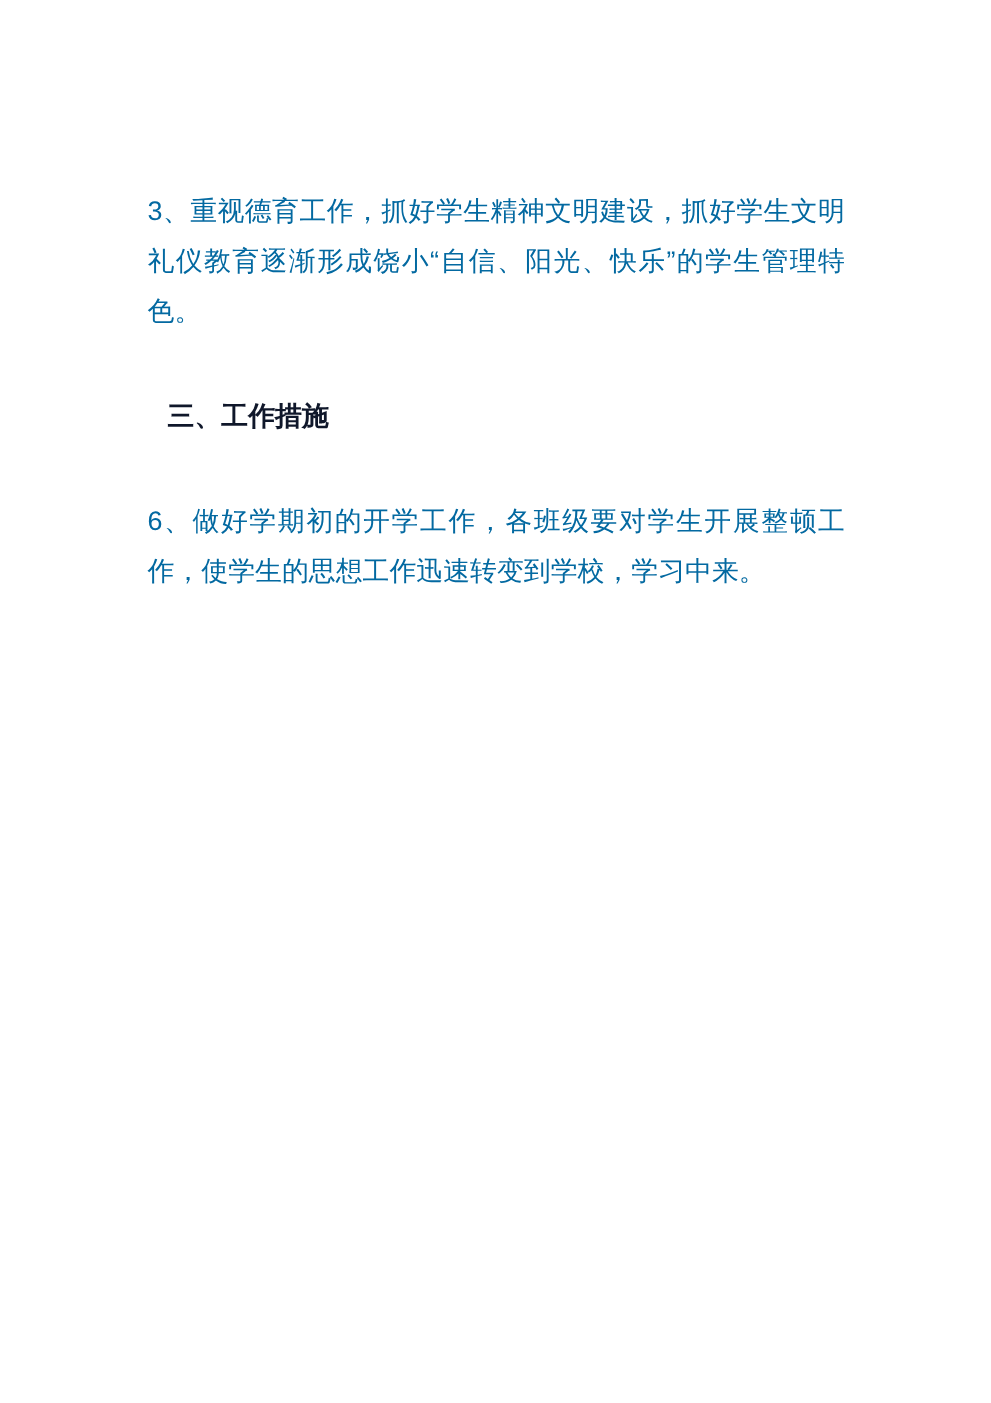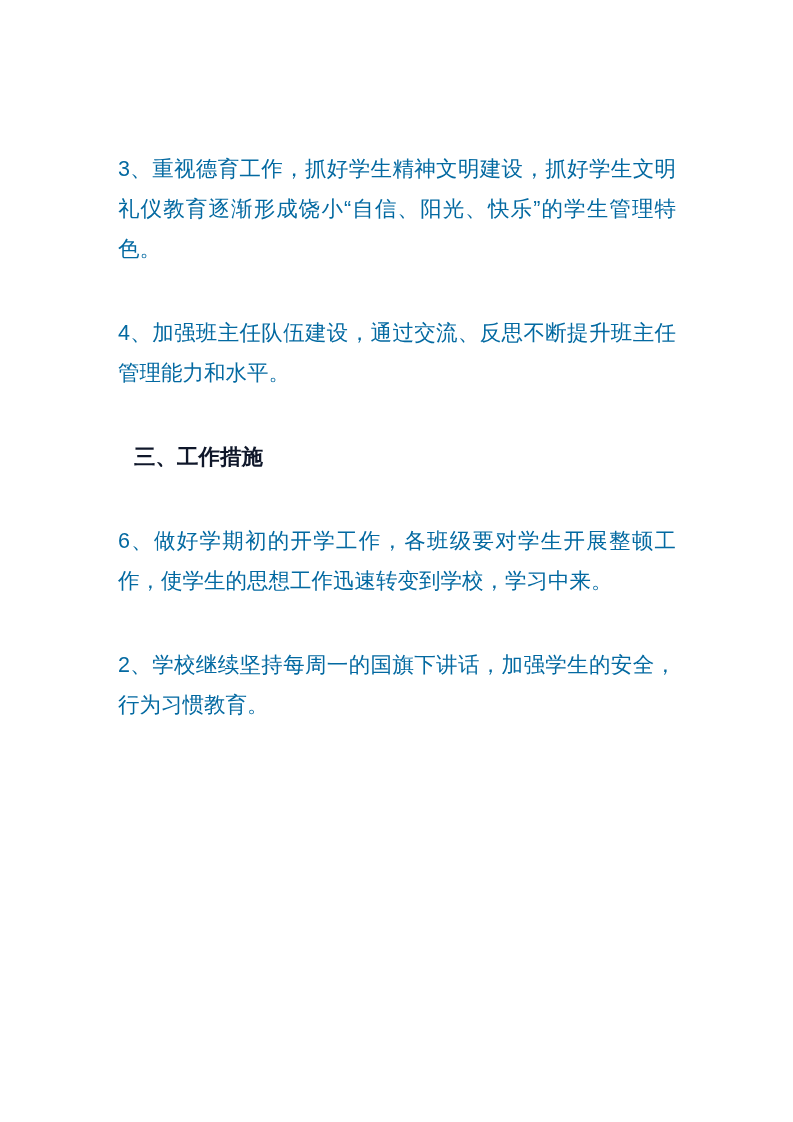--- a/index.html
+++ b/index.html
@@ -37,21 +37,19 @@
     margin: 0 0 44px 16px;
     font-weight: 700;
   }
 </style>
 </head>
 <body>
 
 <div class="doc-page">
   <p class="para">3、重视德育工作，抓好学生精神文明建设，抓好学生文明礼仪教育逐渐形成饶小“自信、阳光、快乐”的学生管理特色。</p>
 
-  <p class="para">4、加强班主任队伍建设，通过交流、反思不断提升班主任管理能力和水平。</p>
 
   <p class="heading">三、工作措施</p>
 
   <p class="para">6、做好学期初的开学工作，各班级要对学生开展整顿工作，使学生的思想工作迅速转变到学校，学习中来。</p>
 
-  <p class="para">2、学校继续坚持每周一的国旗下讲话，加强学生的安全，行为习惯教育。</p>
 
 </div>
 
 </body></html>

